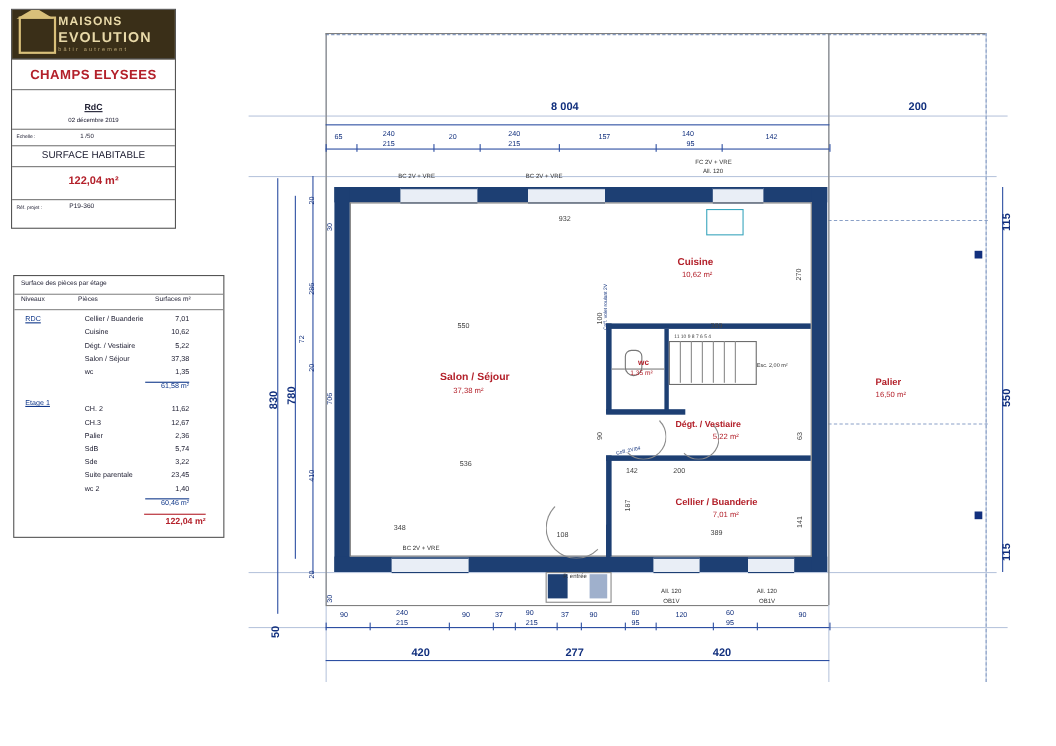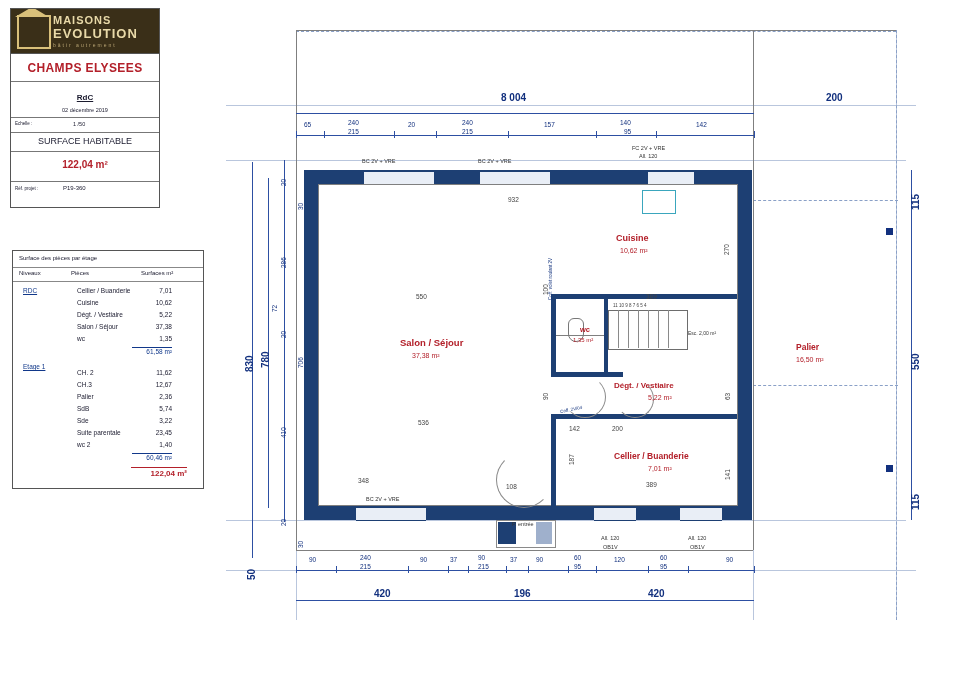--- a/index.html
+++ b/index.html
@@ -311,21 +311,21 @@
   <div class="dimtxt" style="left:340px;top:556px">90</div>
   <div class="dimtxt" style="left:378px;top:554px">60</div>
   <div class="dimtxt" style="left:378px;top:563px">95</div>
   <div class="dimtxt" style="left:418px;top:556px">120</div>
   <div class="dimtxt" style="left:464px;top:554px">60</div>
   <div class="dimtxt" style="left:464px;top:563px">95</div>
   <div class="dimtxt" style="left:530px;top:556px">90</div>
 
   <div class="dim-line" style="left:100px;top:600px;width:458px;height:1px"></div>
   <div class="dimtxt b" style="left:178px;top:588px">420</div>
-  <div class="dimtxt b" style="left:318px;top:588px">196</div>
+  <div class="dimtxt b" style="left:318px;top:588px">277</div>
   <div class="dimtxt b" style="left:452px;top:588px">420</div>
 
   <div class="dimtxt" style="left:312px;top:196px;color:#444">932</div>
   <div class="dimtxt" style="left:220px;top:293px;color:#444">550</div>
   <div class="dimtxt" style="left:450px;top:293px;color:#444">389</div>
   <div class="dimtxt" style="left:222px;top:419px;color:#444">536</div>
   <div class="dimtxt" style="left:450px;top:481px;color:#444">389</div>
   <div class="dimtxt" style="left:162px;top:477px;color:#444">348</div>
   <div class="dimtxt" style="left:310px;top:483px;color:#444">108</div>
   <div class="dimtxt" style="left:416px;top:425px;color:#444">200</div>

